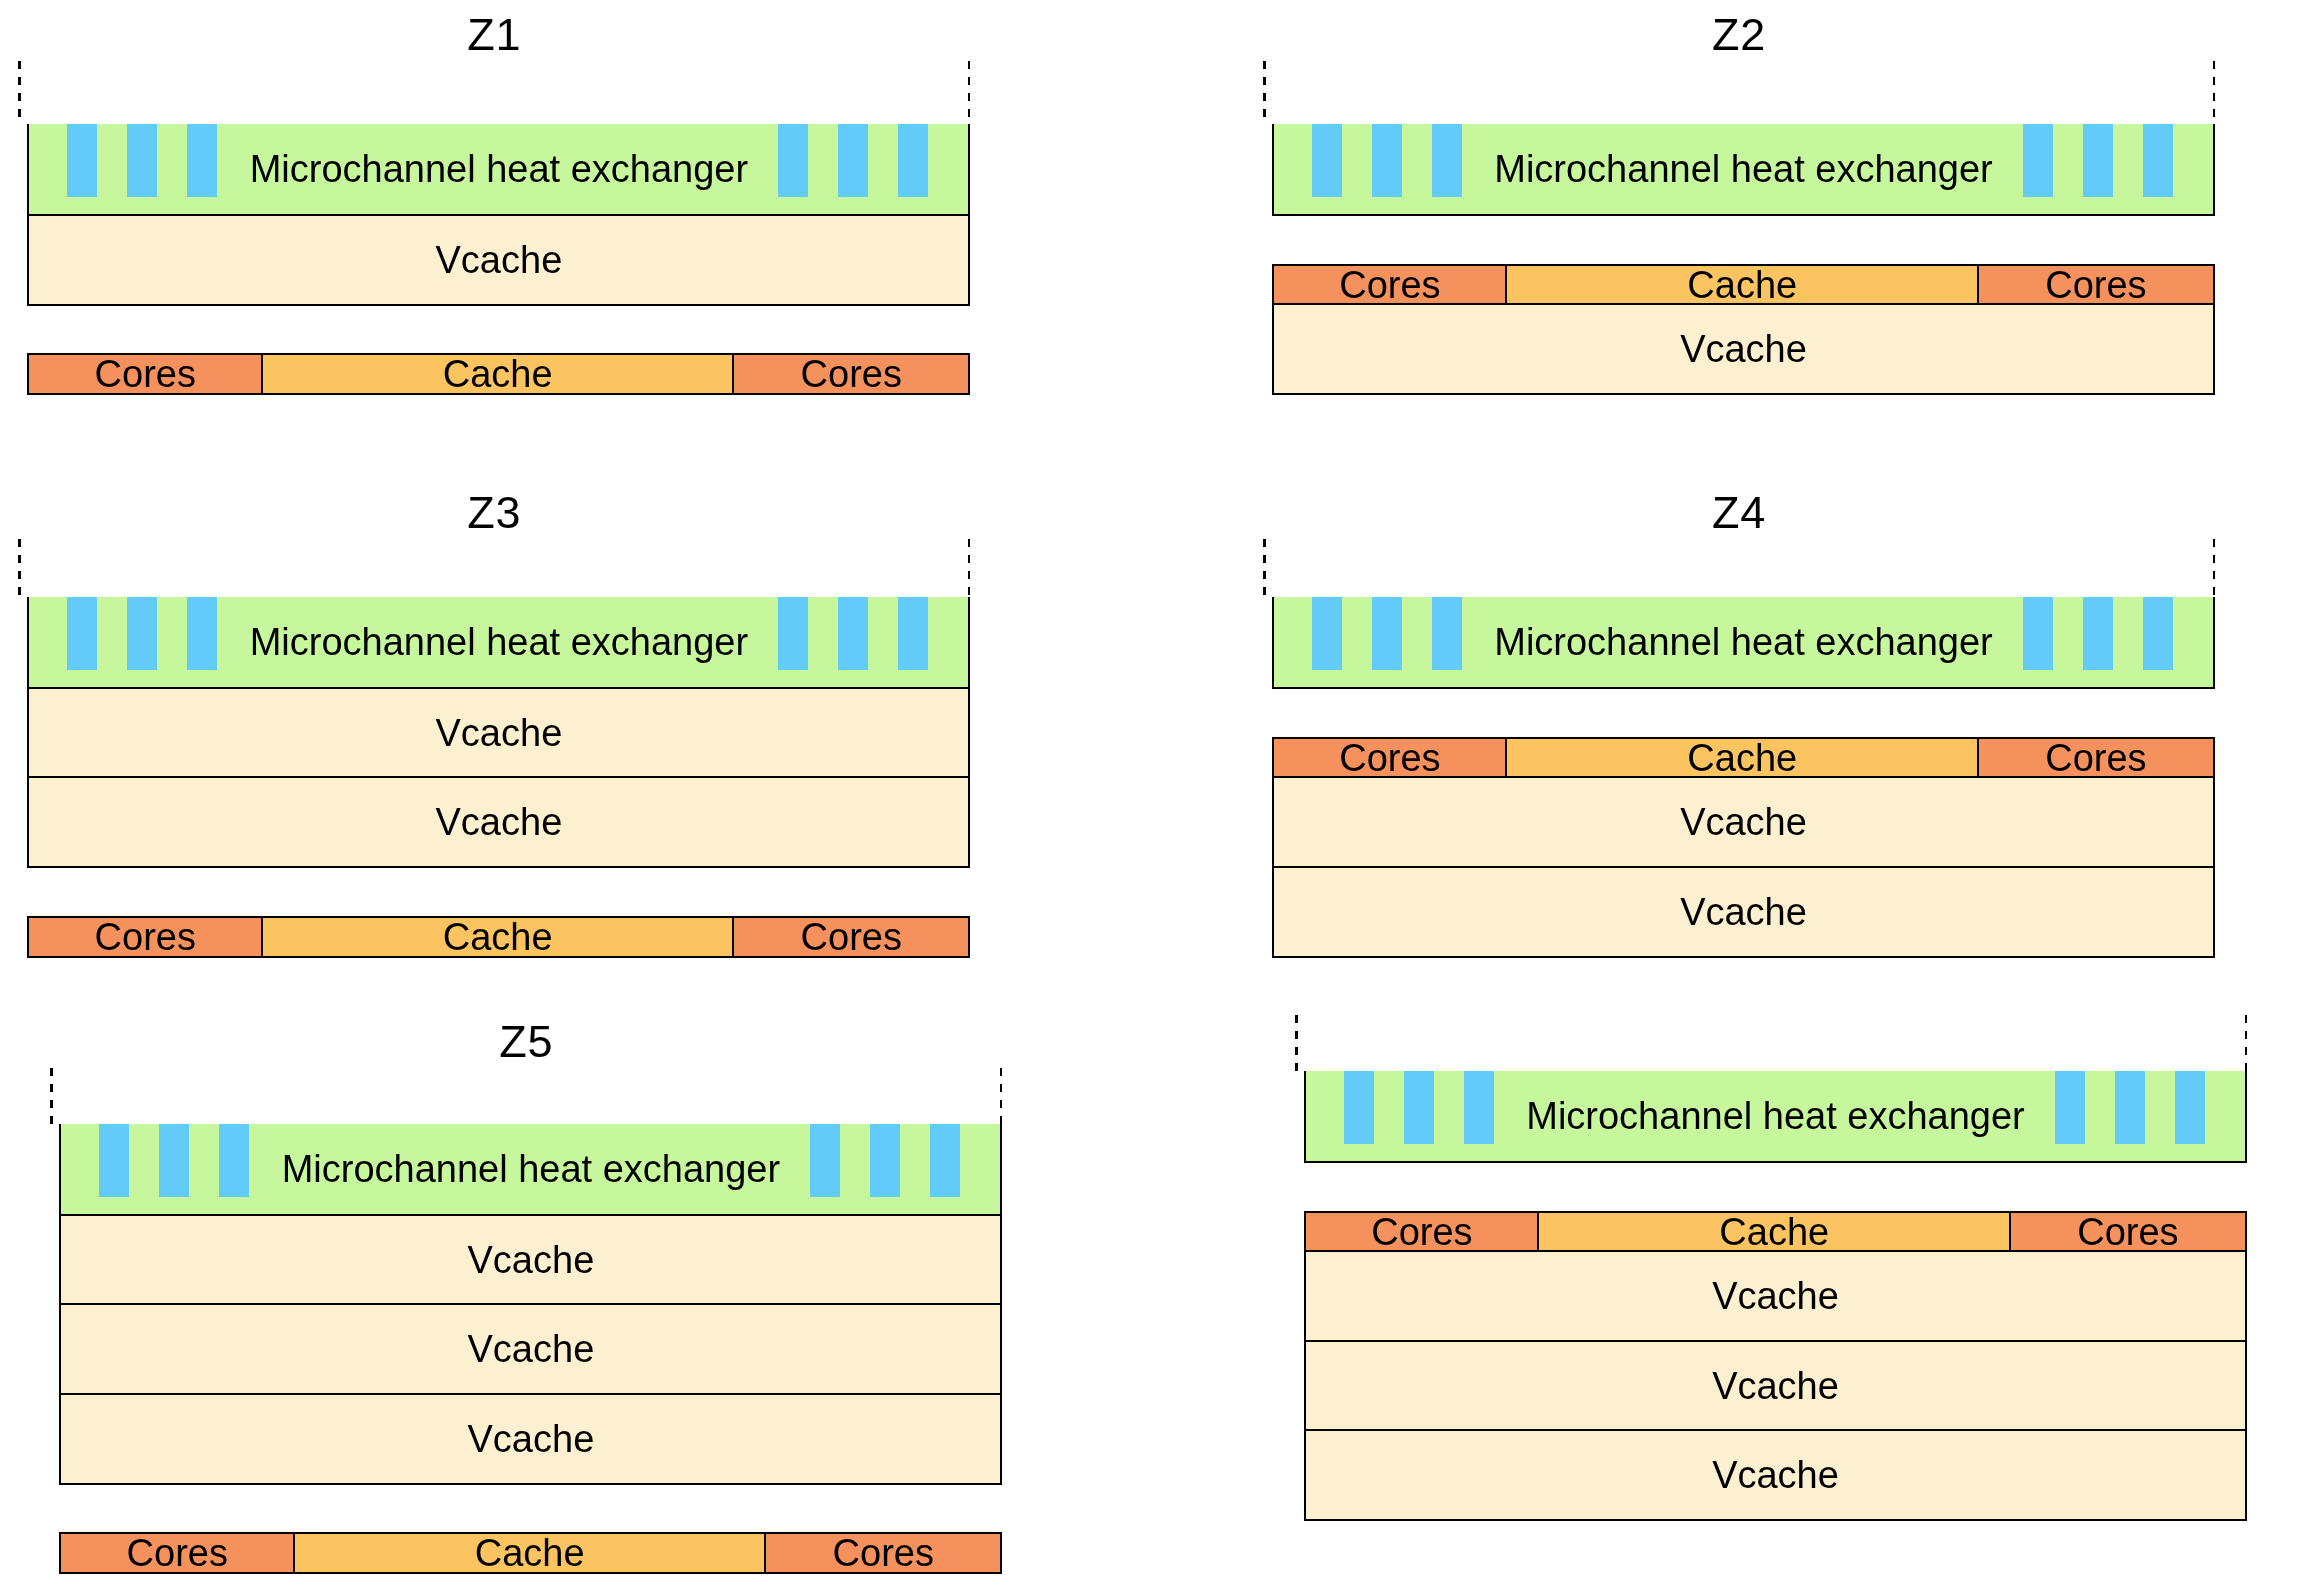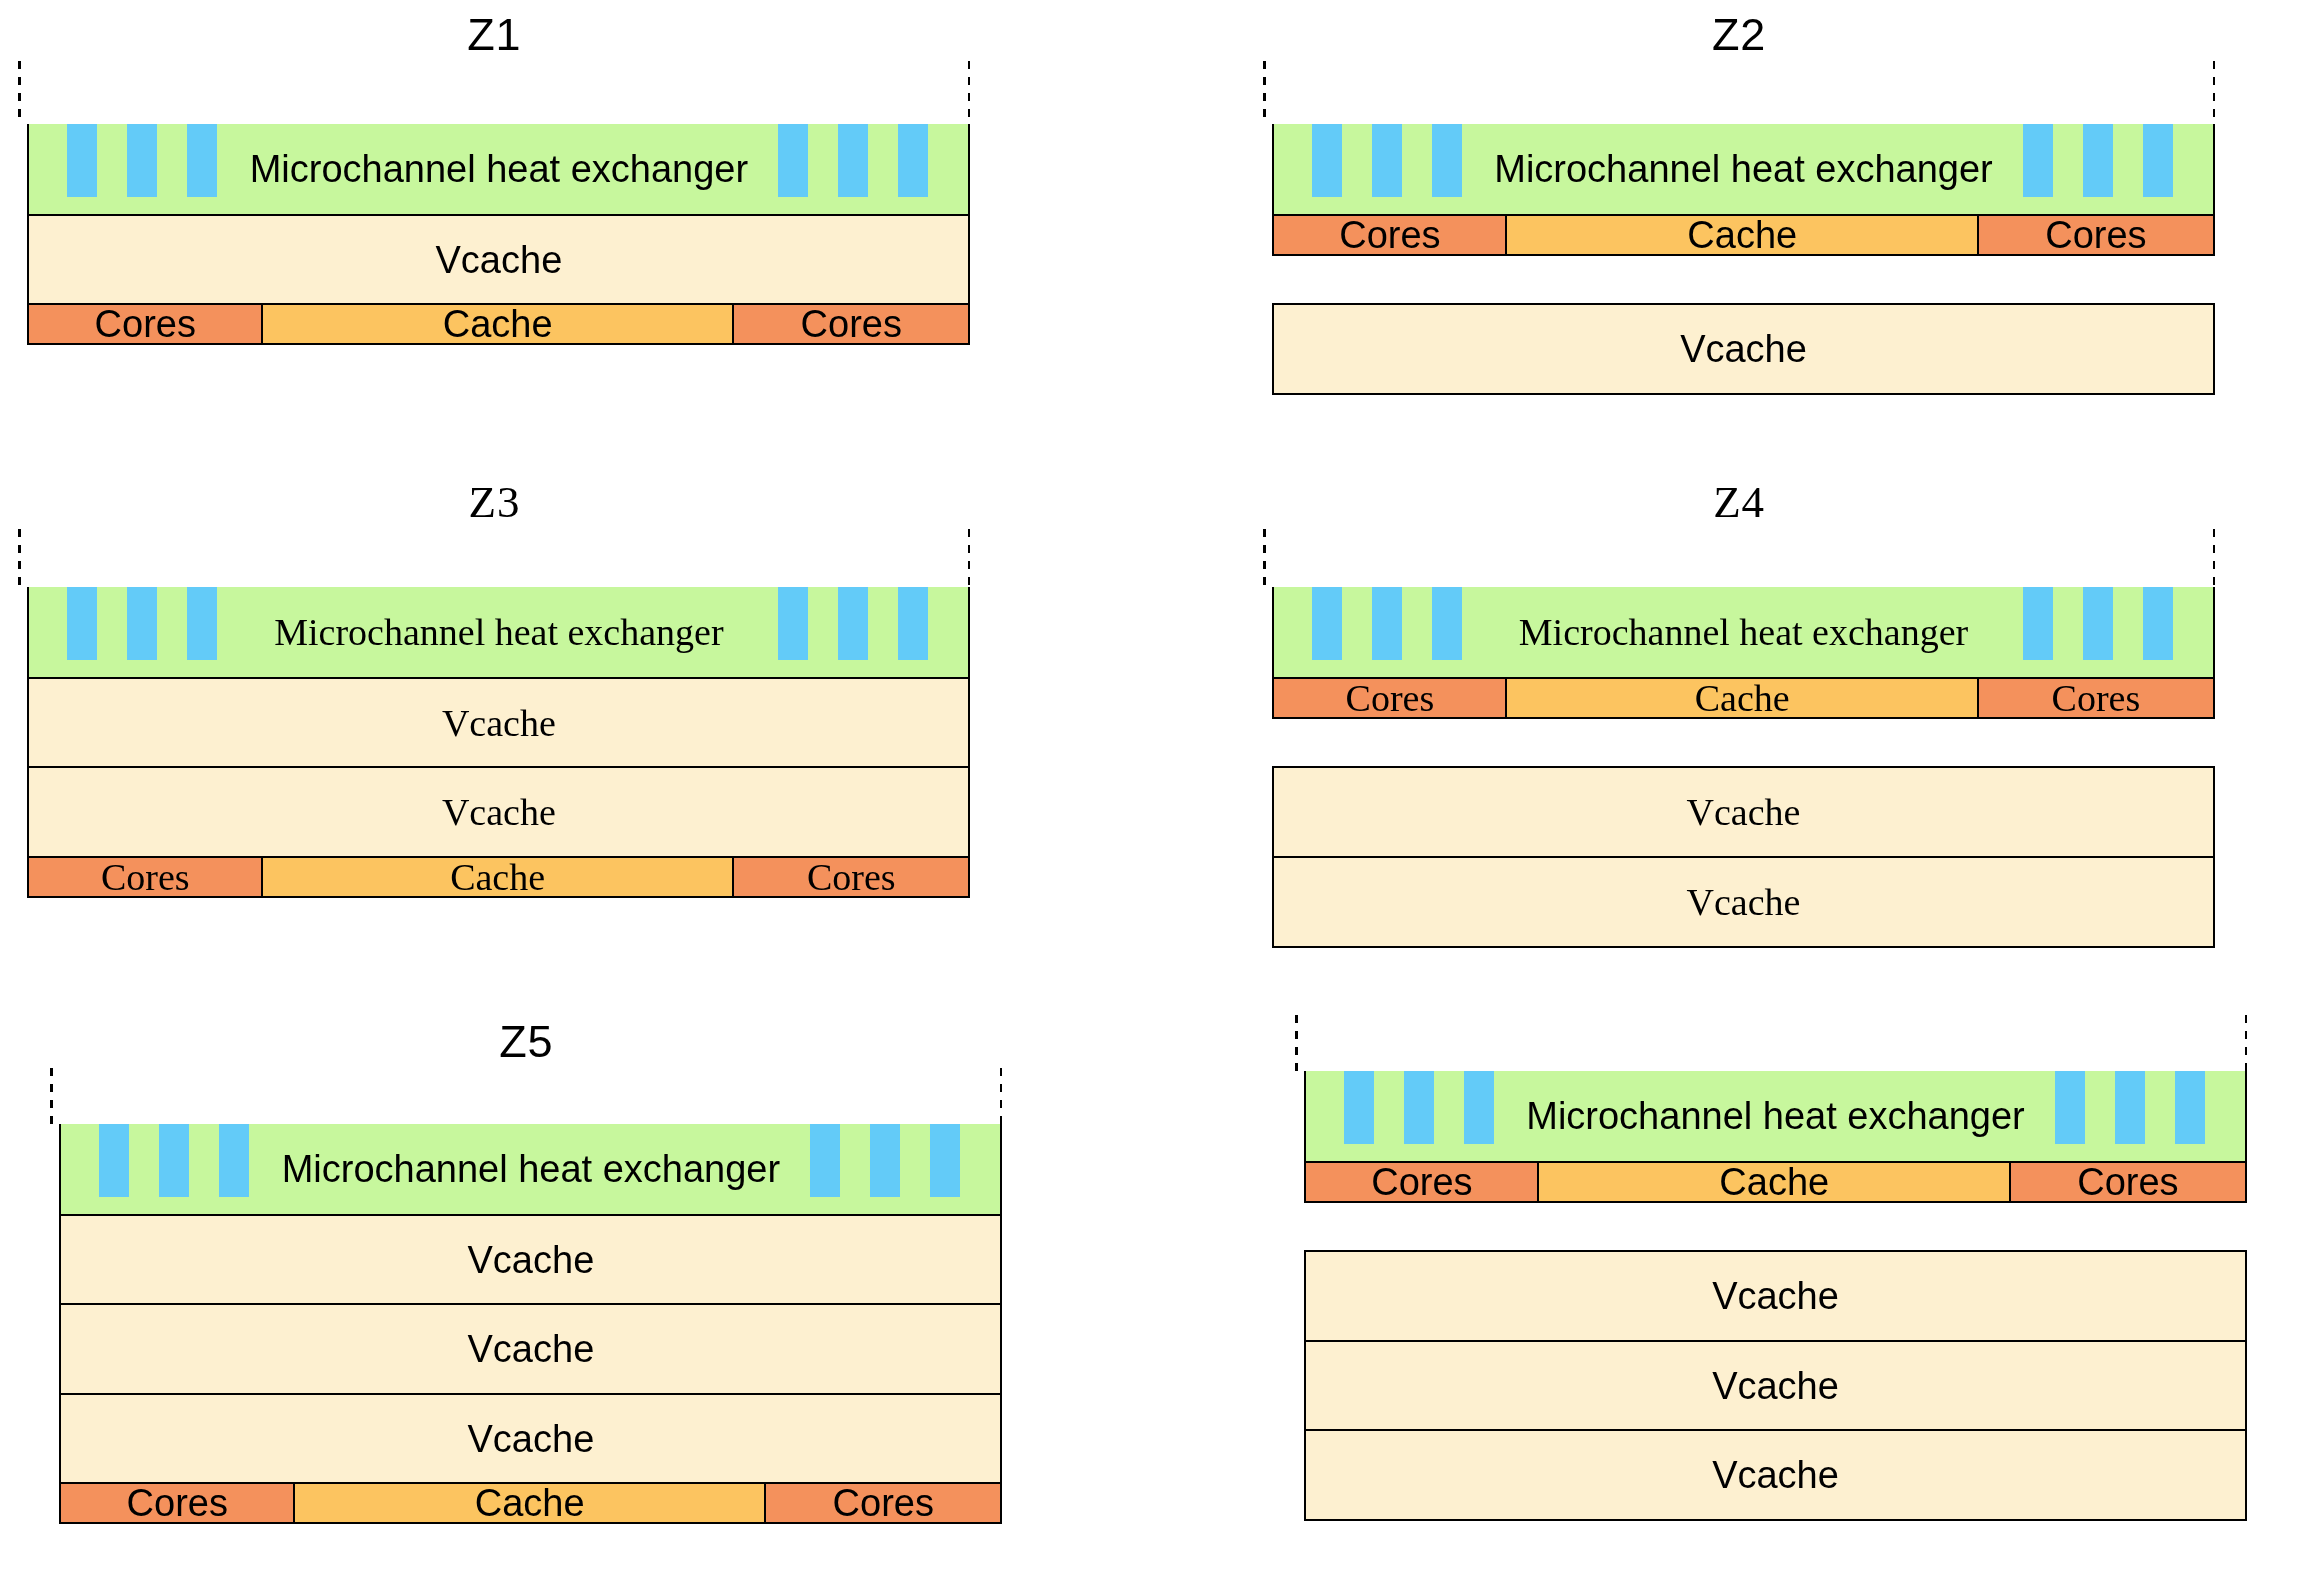--- a/index.html
+++ b/index.html
@@ -15,21 +15,21 @@
     height: 1589px;
     background: var(--bg, #ffffff);
     overflow: hidden;
   }
 
   
   .panel { position: absolute; width: 952px; }
   .col-left  { left: 18.4px; }
   .col-right { left: 1263px; }
   .row1 { top: 8.4px;  --dash-h: 63px; }
-  .row2 { top: 476px; font-family: Liberation Serif, serif; --dash-h: 58px; }
+  .row2 { top: 486px; --dash-h: 58px; }
   .row3 { top: 1015px; padding-left: 32px; --dash-h: 56px; }
 
   
   .panel-title {
     height: 53px;
     line-height: 53px;
     text-align: center;
     font-size: 45px;
     letter-spacing: 0.8px;
   }
@@ -81,21 +81,21 @@
   }
   .stripes.left  { left: 38px; }
   .stripes.right { right: 40px; }
   .mhe .label { position: relative; z-index: 1; }
 
   
   .layer.cores-row {
     border: none;
     padding: 0;
     display: flex;
-    align-items: flex-start;
+    align-items: flex-end;
     justify-content: flex-start;
   }
   .seg {
     box-sizing: border-box;
     border: 2.5px solid var(--outline, #000);
     margin-left: -2.5px;
     display: flex;
     align-items: center;
     justify-content: center;
   }

